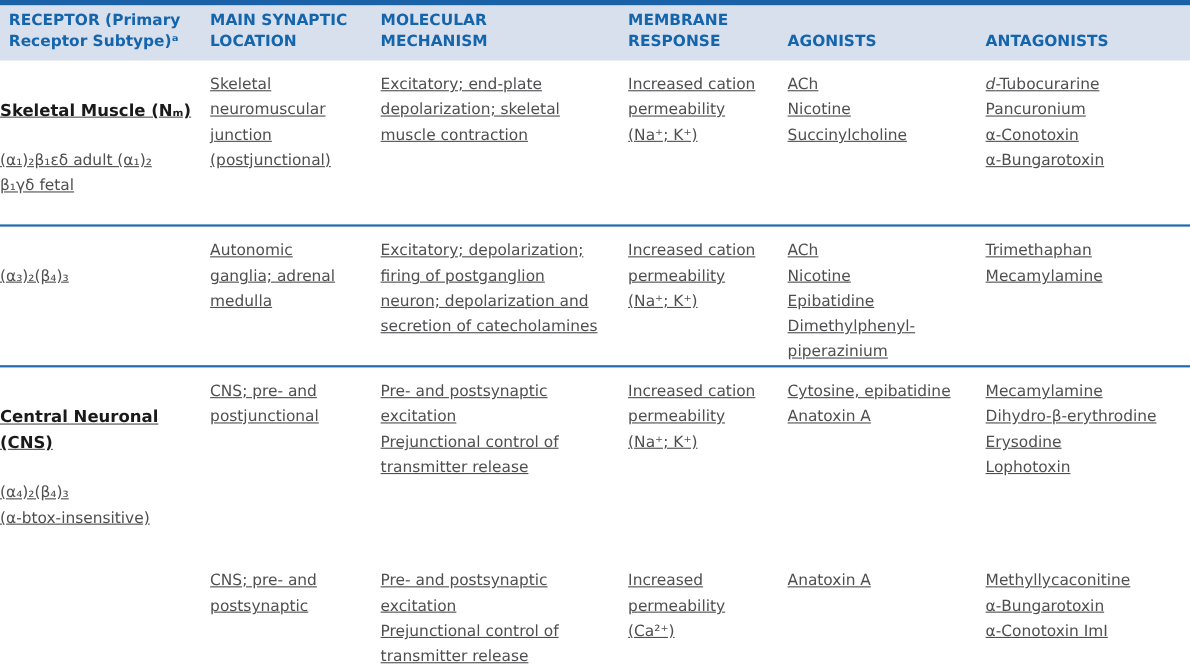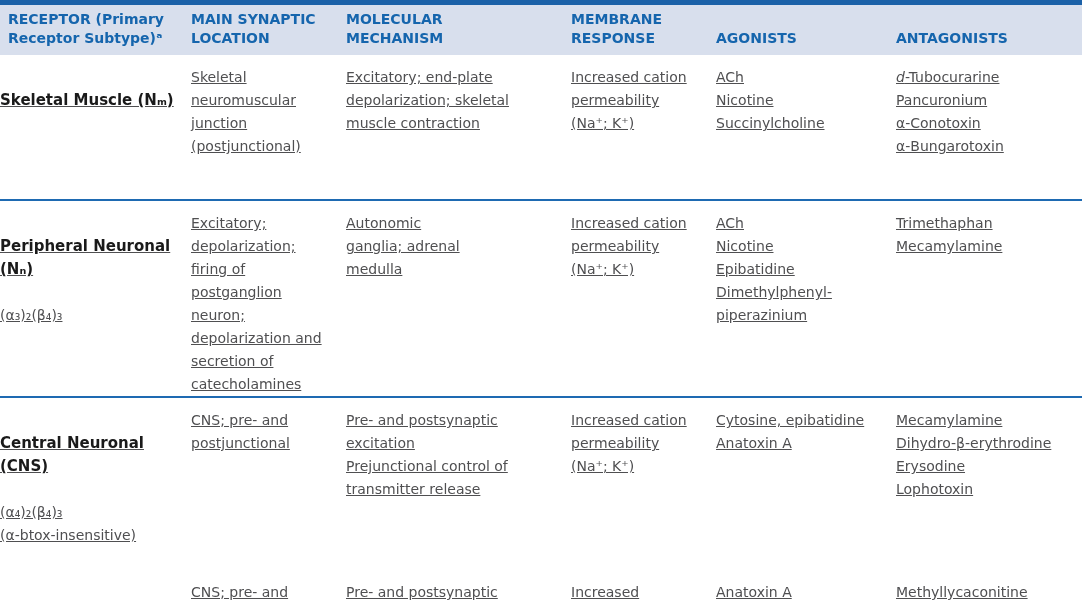--- a/index.html
+++ b/index.html
@@ -85,20 +85,22 @@
     <div class="header-cell">MOLECULAR
 MECHANISM</div>
     <div class="header-cell">MEMBRANE RESPONSE</div>
     <div class="header-cell">AGONISTS</div>
     <div class="header-cell">ANTAGONISTS</div>
   </div>
 
   <div class="grid-row body-row row-1 divided">
     <div class="cell first">
       <div class="receptor-name">Skeletal Muscle (Nₘ)</div>
+      <div class="receptor-formula">(α₁)₂β₁εδ adult (α₁)₂
+β₁γδ fetal</div>
     </div>
     <div class="cell">Skeletal
 neuromuscular
 junction
 (postjunctional)</div>
     <div class="cell">Excitatory; end-plate
 depolarization; skeletal
 muscle contraction</div>
     <div class="cell">Increased cation
 permeability
@@ -107,31 +109,29 @@
 Nicotine
 Succinylcholine</div>
     <div class="cell"><span class="italic">d</span><span>-Tubocurarine
 Pancuronium
 α-Conotoxin
 α-Bungarotoxin</span></div>
   </div>
 
   <div class="grid-row body-row row-2 divided">
     <div class="cell first">
-      <div class="receptor-name">Peripheral Neuronal
-(Nₙ)</div>
       <div class="receptor-formula">(α₃)₂(β₄)₃</div>
     </div>
+    <div class="cell">Autonomic
+ganglia; adrenal
+medulla</div>
     <div class="cell">Excitatory; depolarization;
 firing of postganglion
 neuron; depolarization and
 secretion of catecholamines</div>
-    <div class="cell">Autonomic
-ganglia; adrenal
-medulla</div>
     <div class="cell">Increased cation
 permeability
 (Na⁺; K⁺)</div>
     <div class="cell">ACh
 Nicotine
 Epibatidine
 Dimethylphenyl-
 piperazinium</div>
     <div class="cell"><span>Trimethaphan
 Mecamylamine</span><span class="italic"></span><span></span></div>

